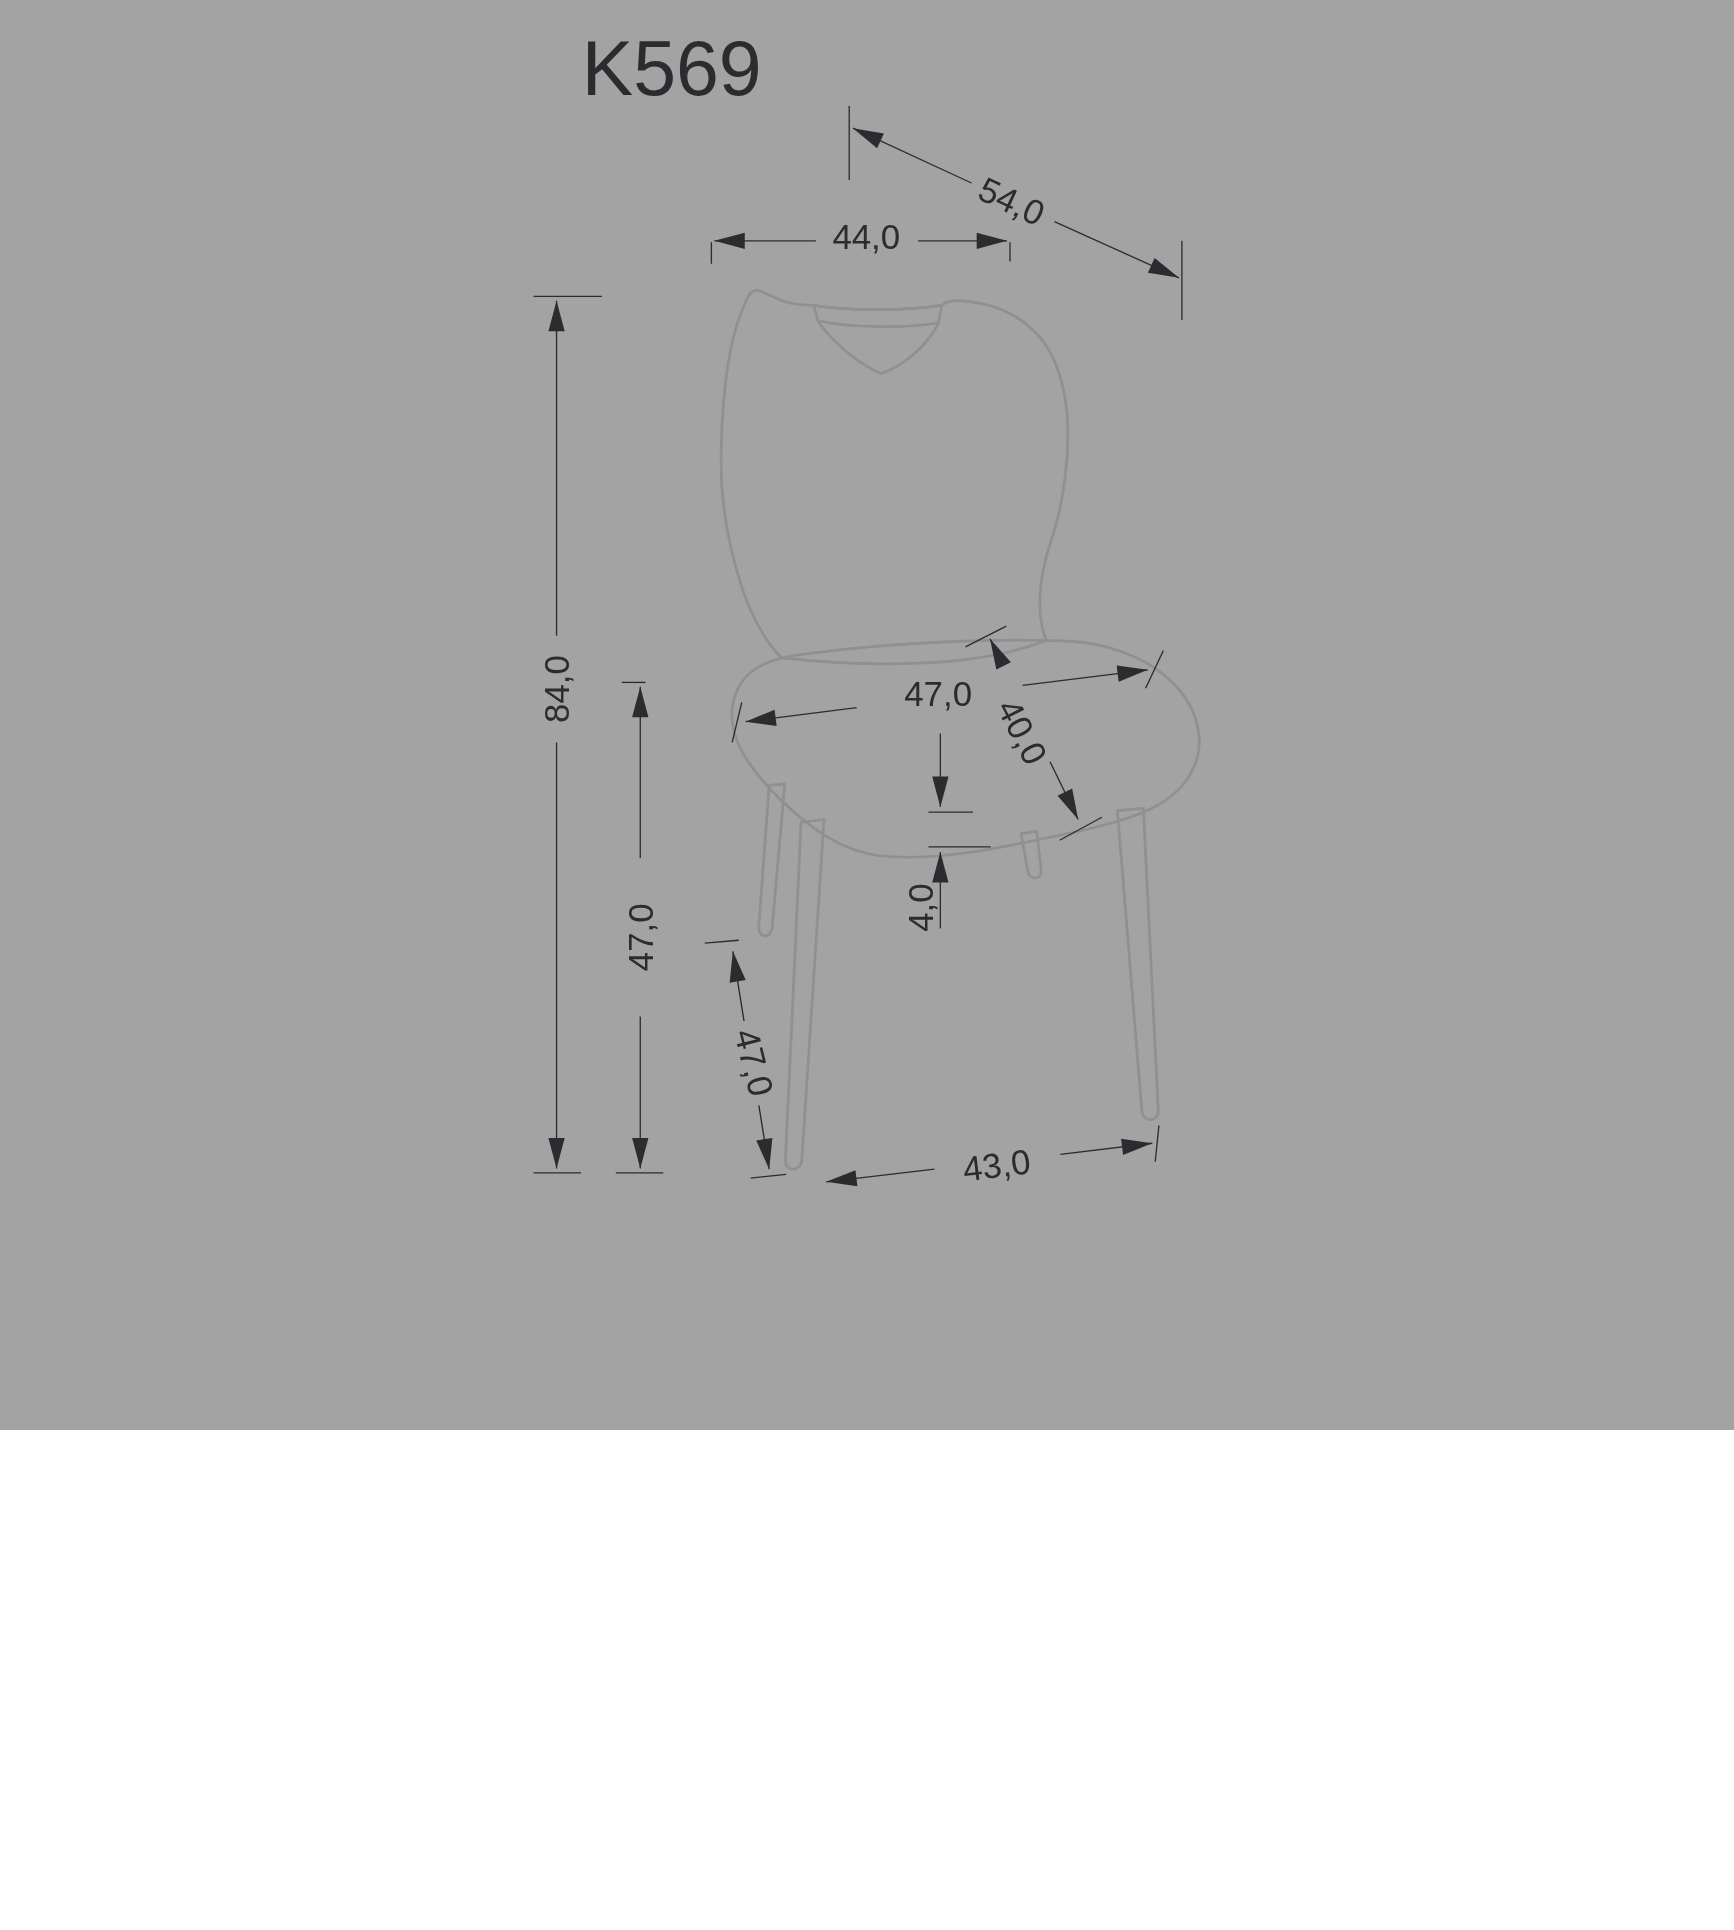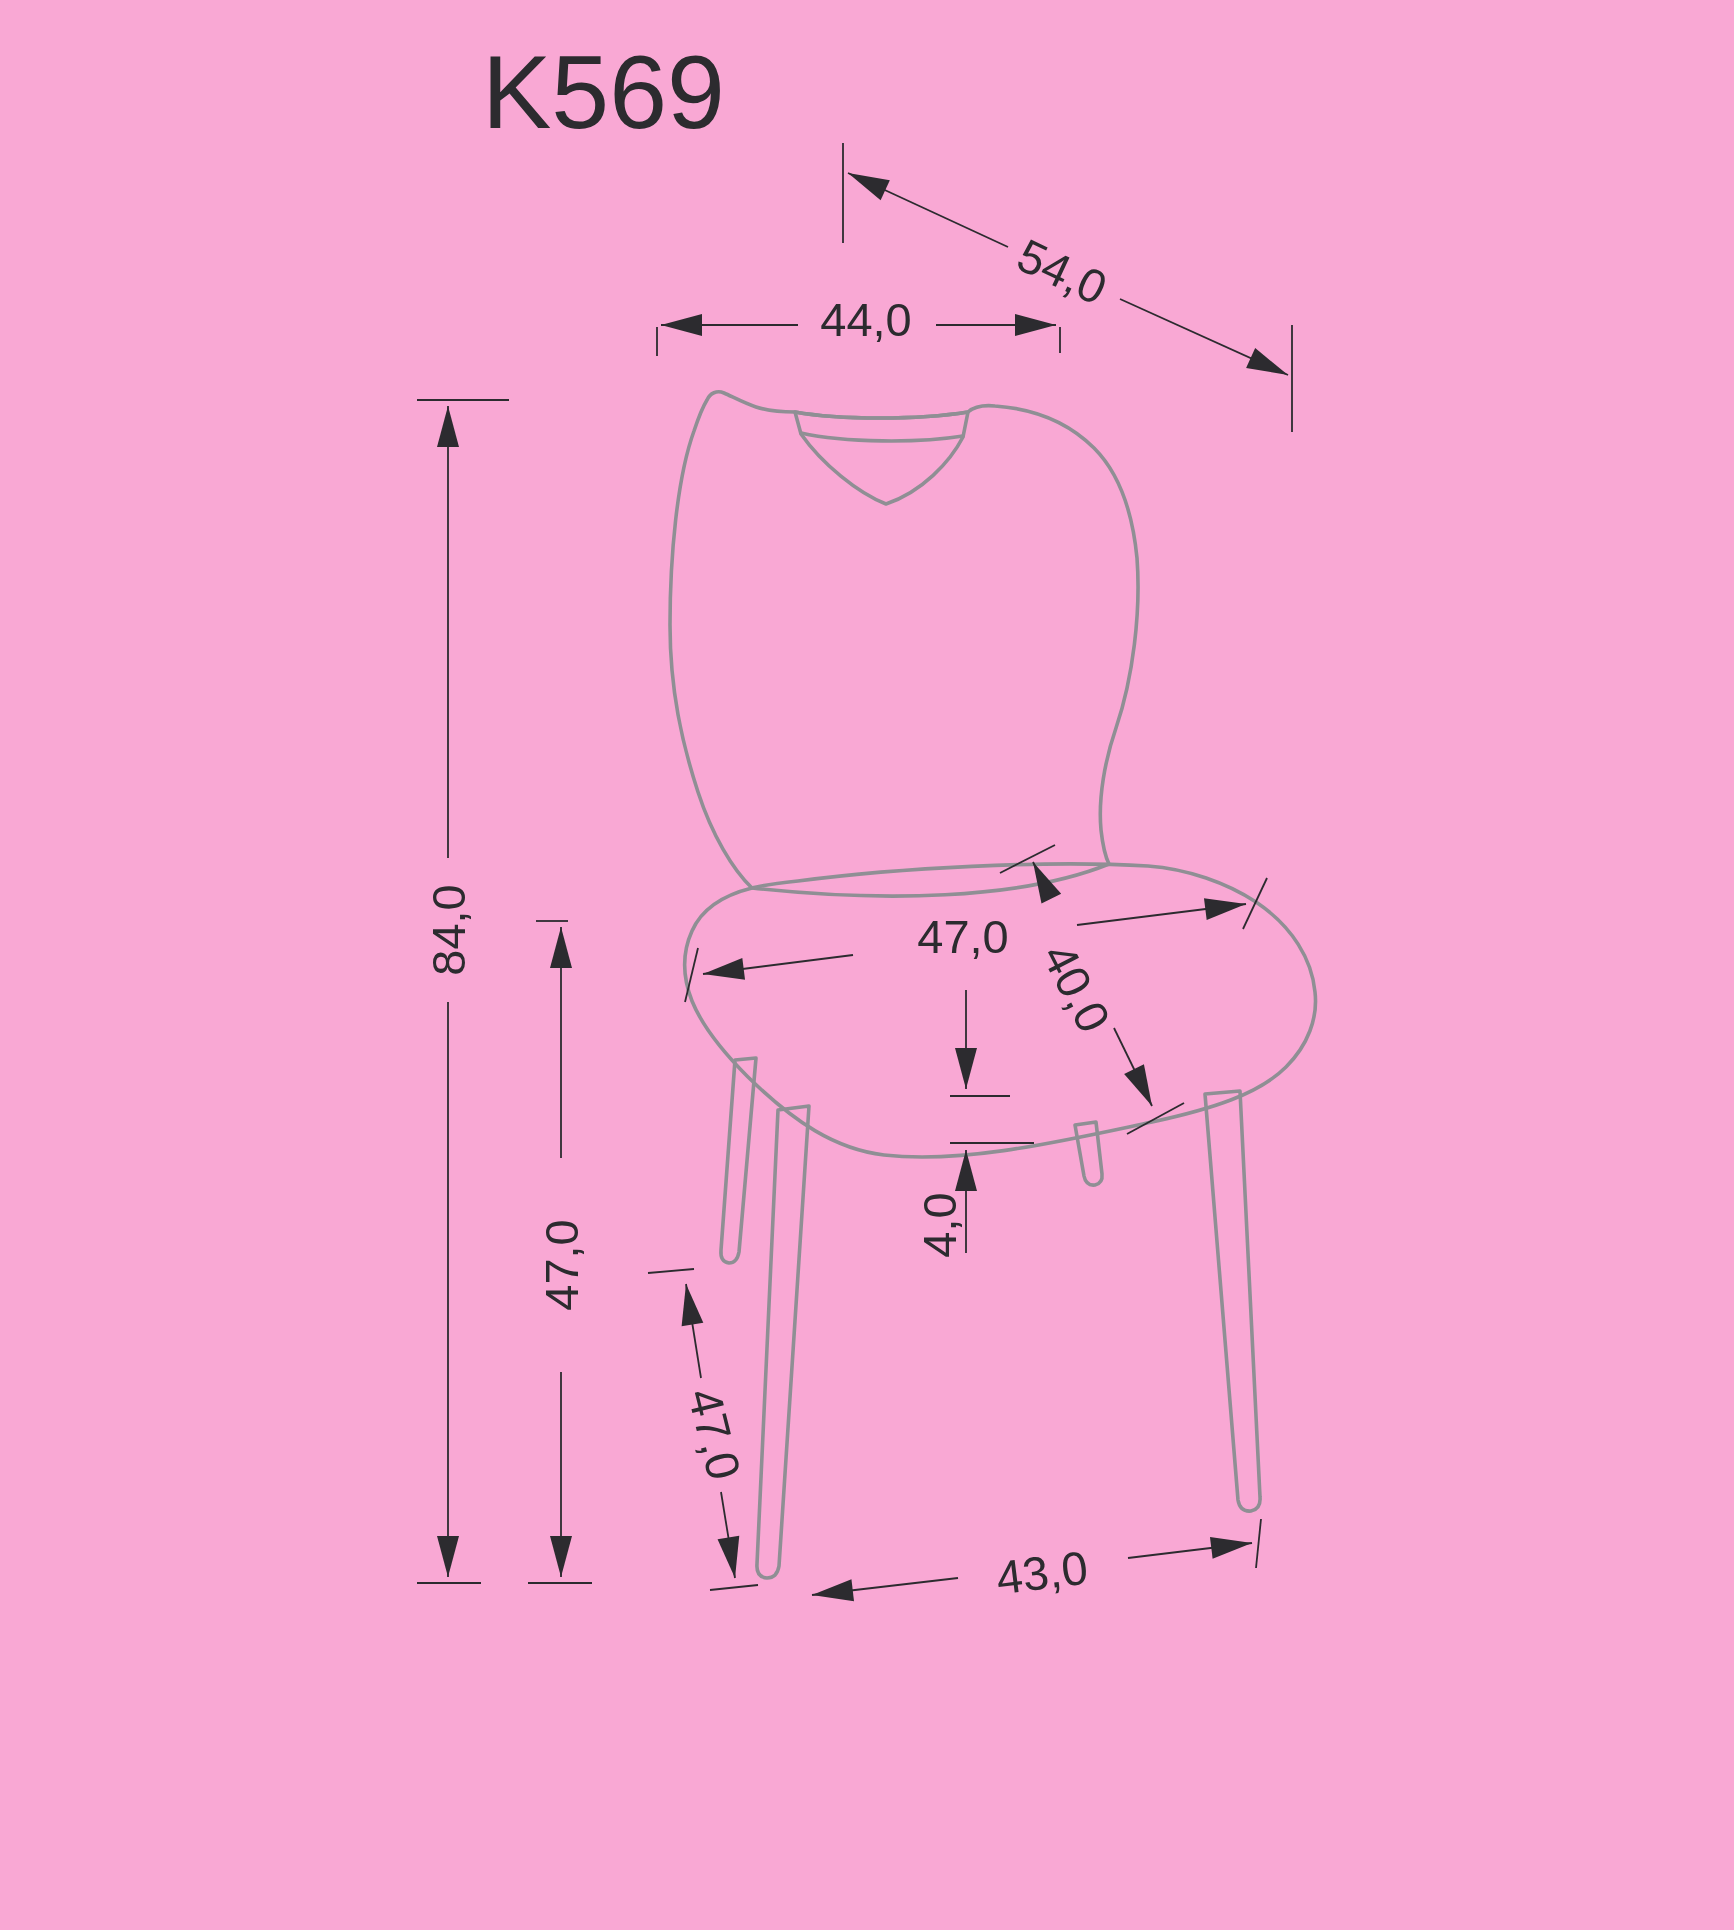--- a/index.html
+++ b/index.html
@@ -1,19 +1,19 @@
 <!DOCTYPE html>
 <html><head>
 <meta charset="utf-8">
 <style>
   html,body{margin:0;padding:0;background:#ffffff;}
   .canvas{
     position:relative;
-    width:1734px;height:1930px;
-    background:#f9a8d4;
+    width:1734px;height:1430px;
+    background:#a3a3a3;
     font-family:"Liberation Sans", sans-serif;
     overflow:hidden;
   }
   svg{display:block;width:100%;height:100%;}
   .dim-text{
     font-family:"Liberation Sans", sans-serif;
     font-size:47px;
     fill:#2c2b2f;
   }
   .title-text{

